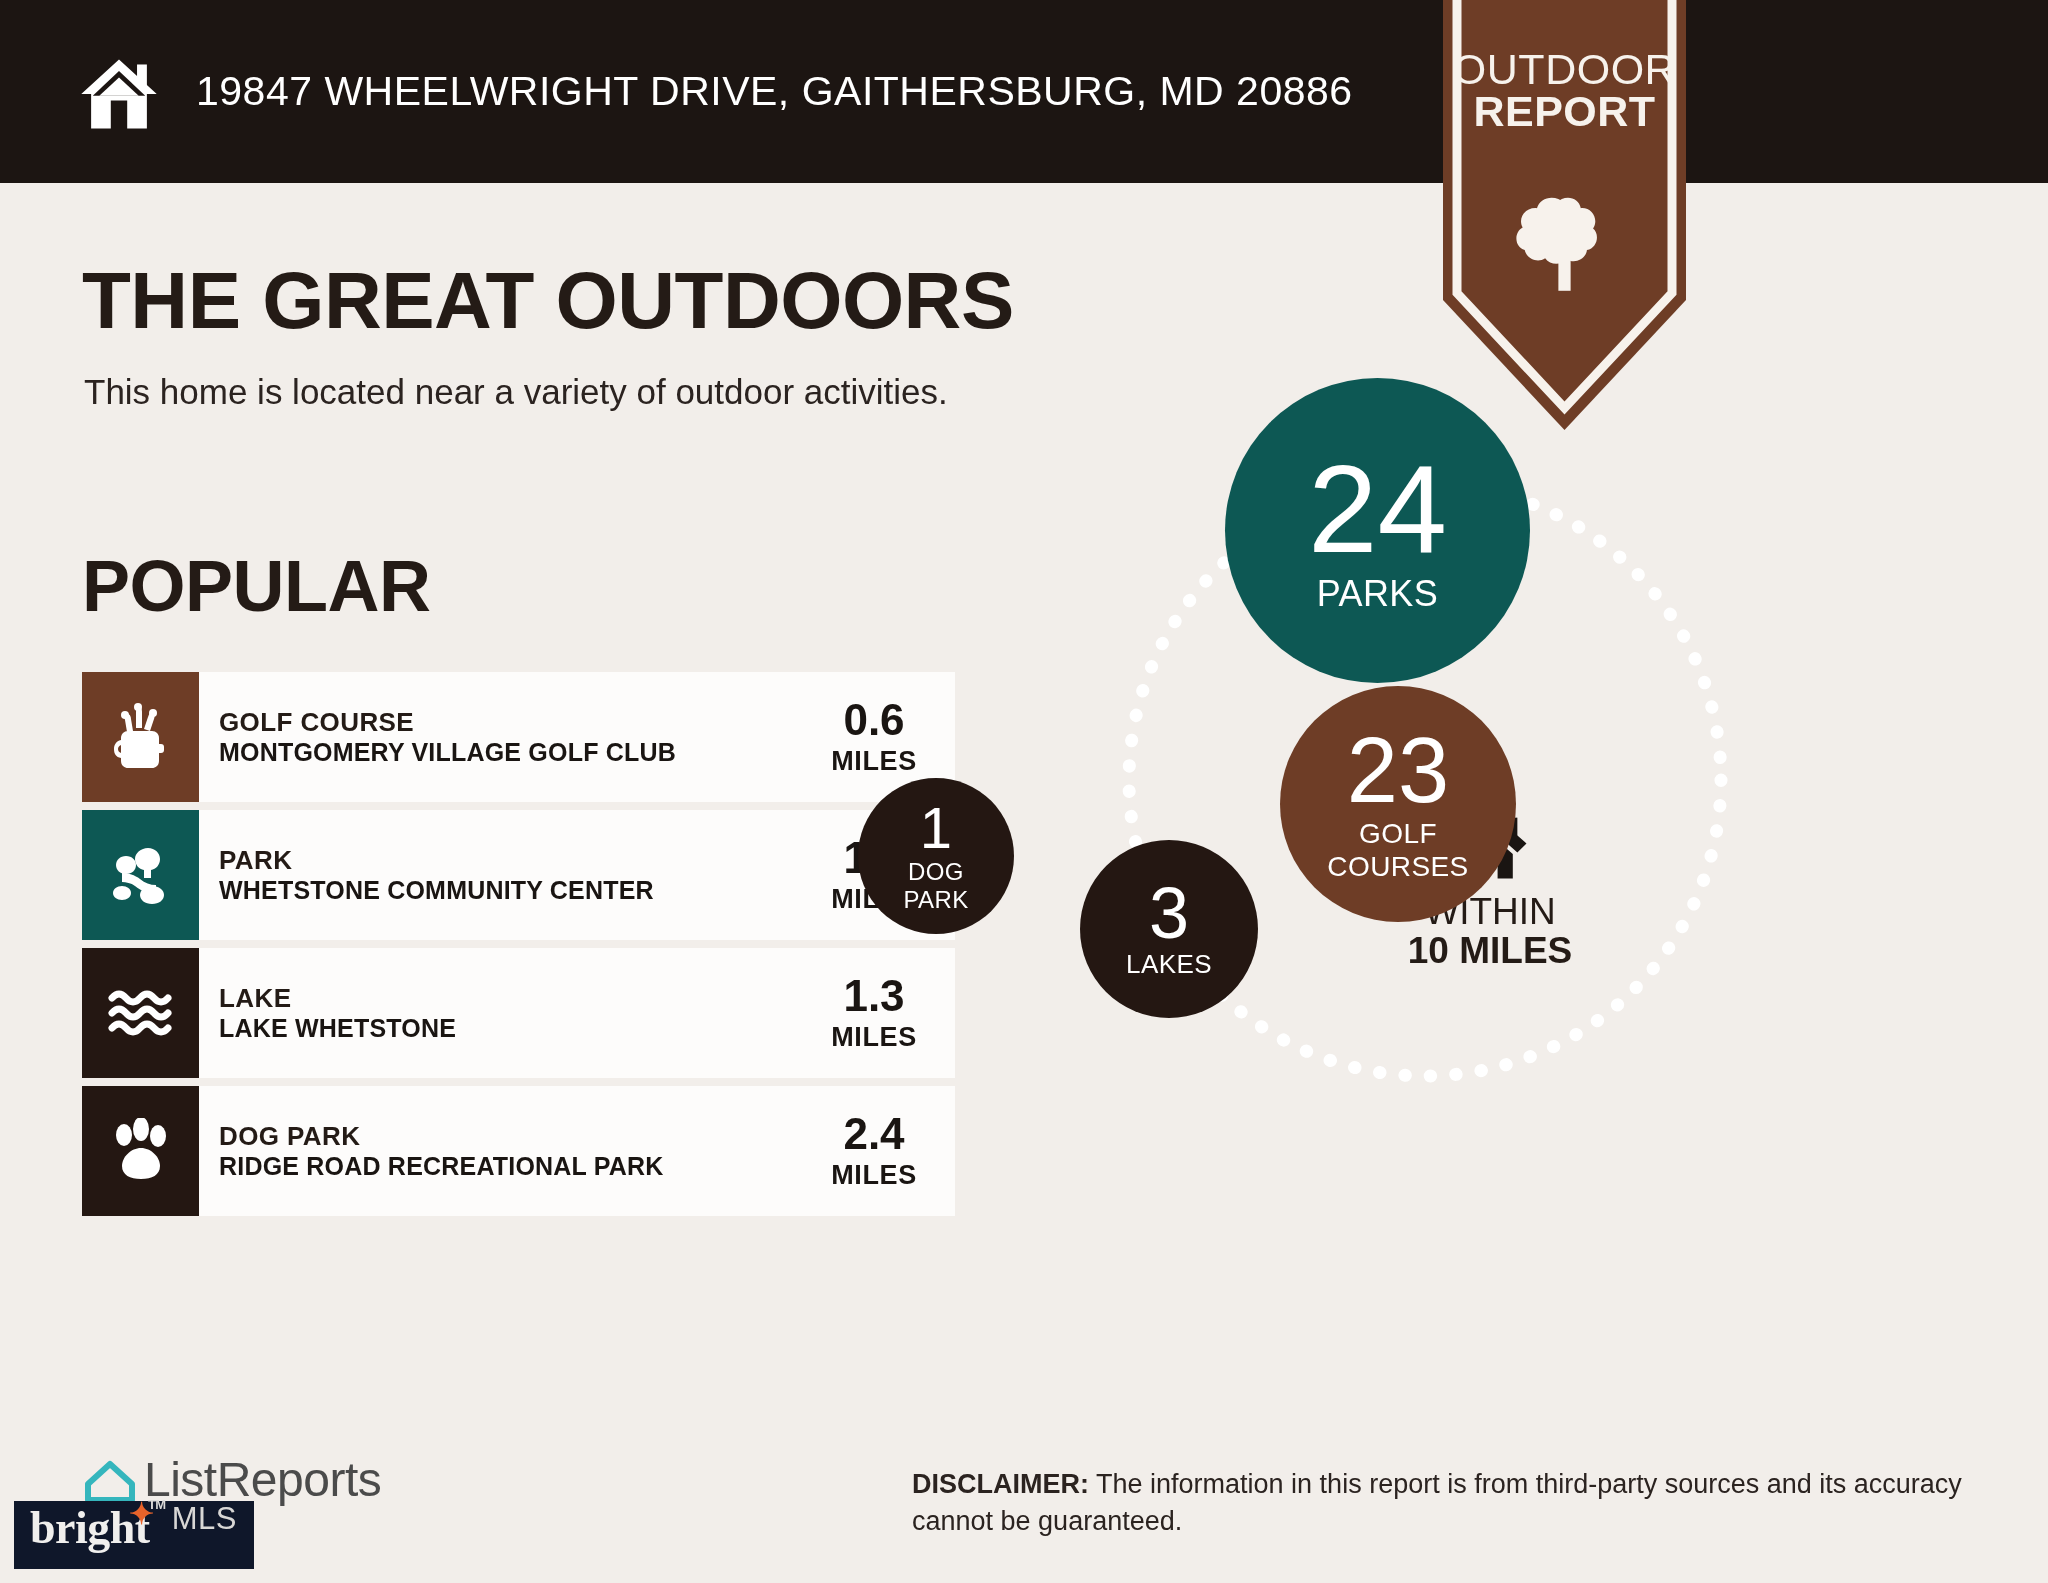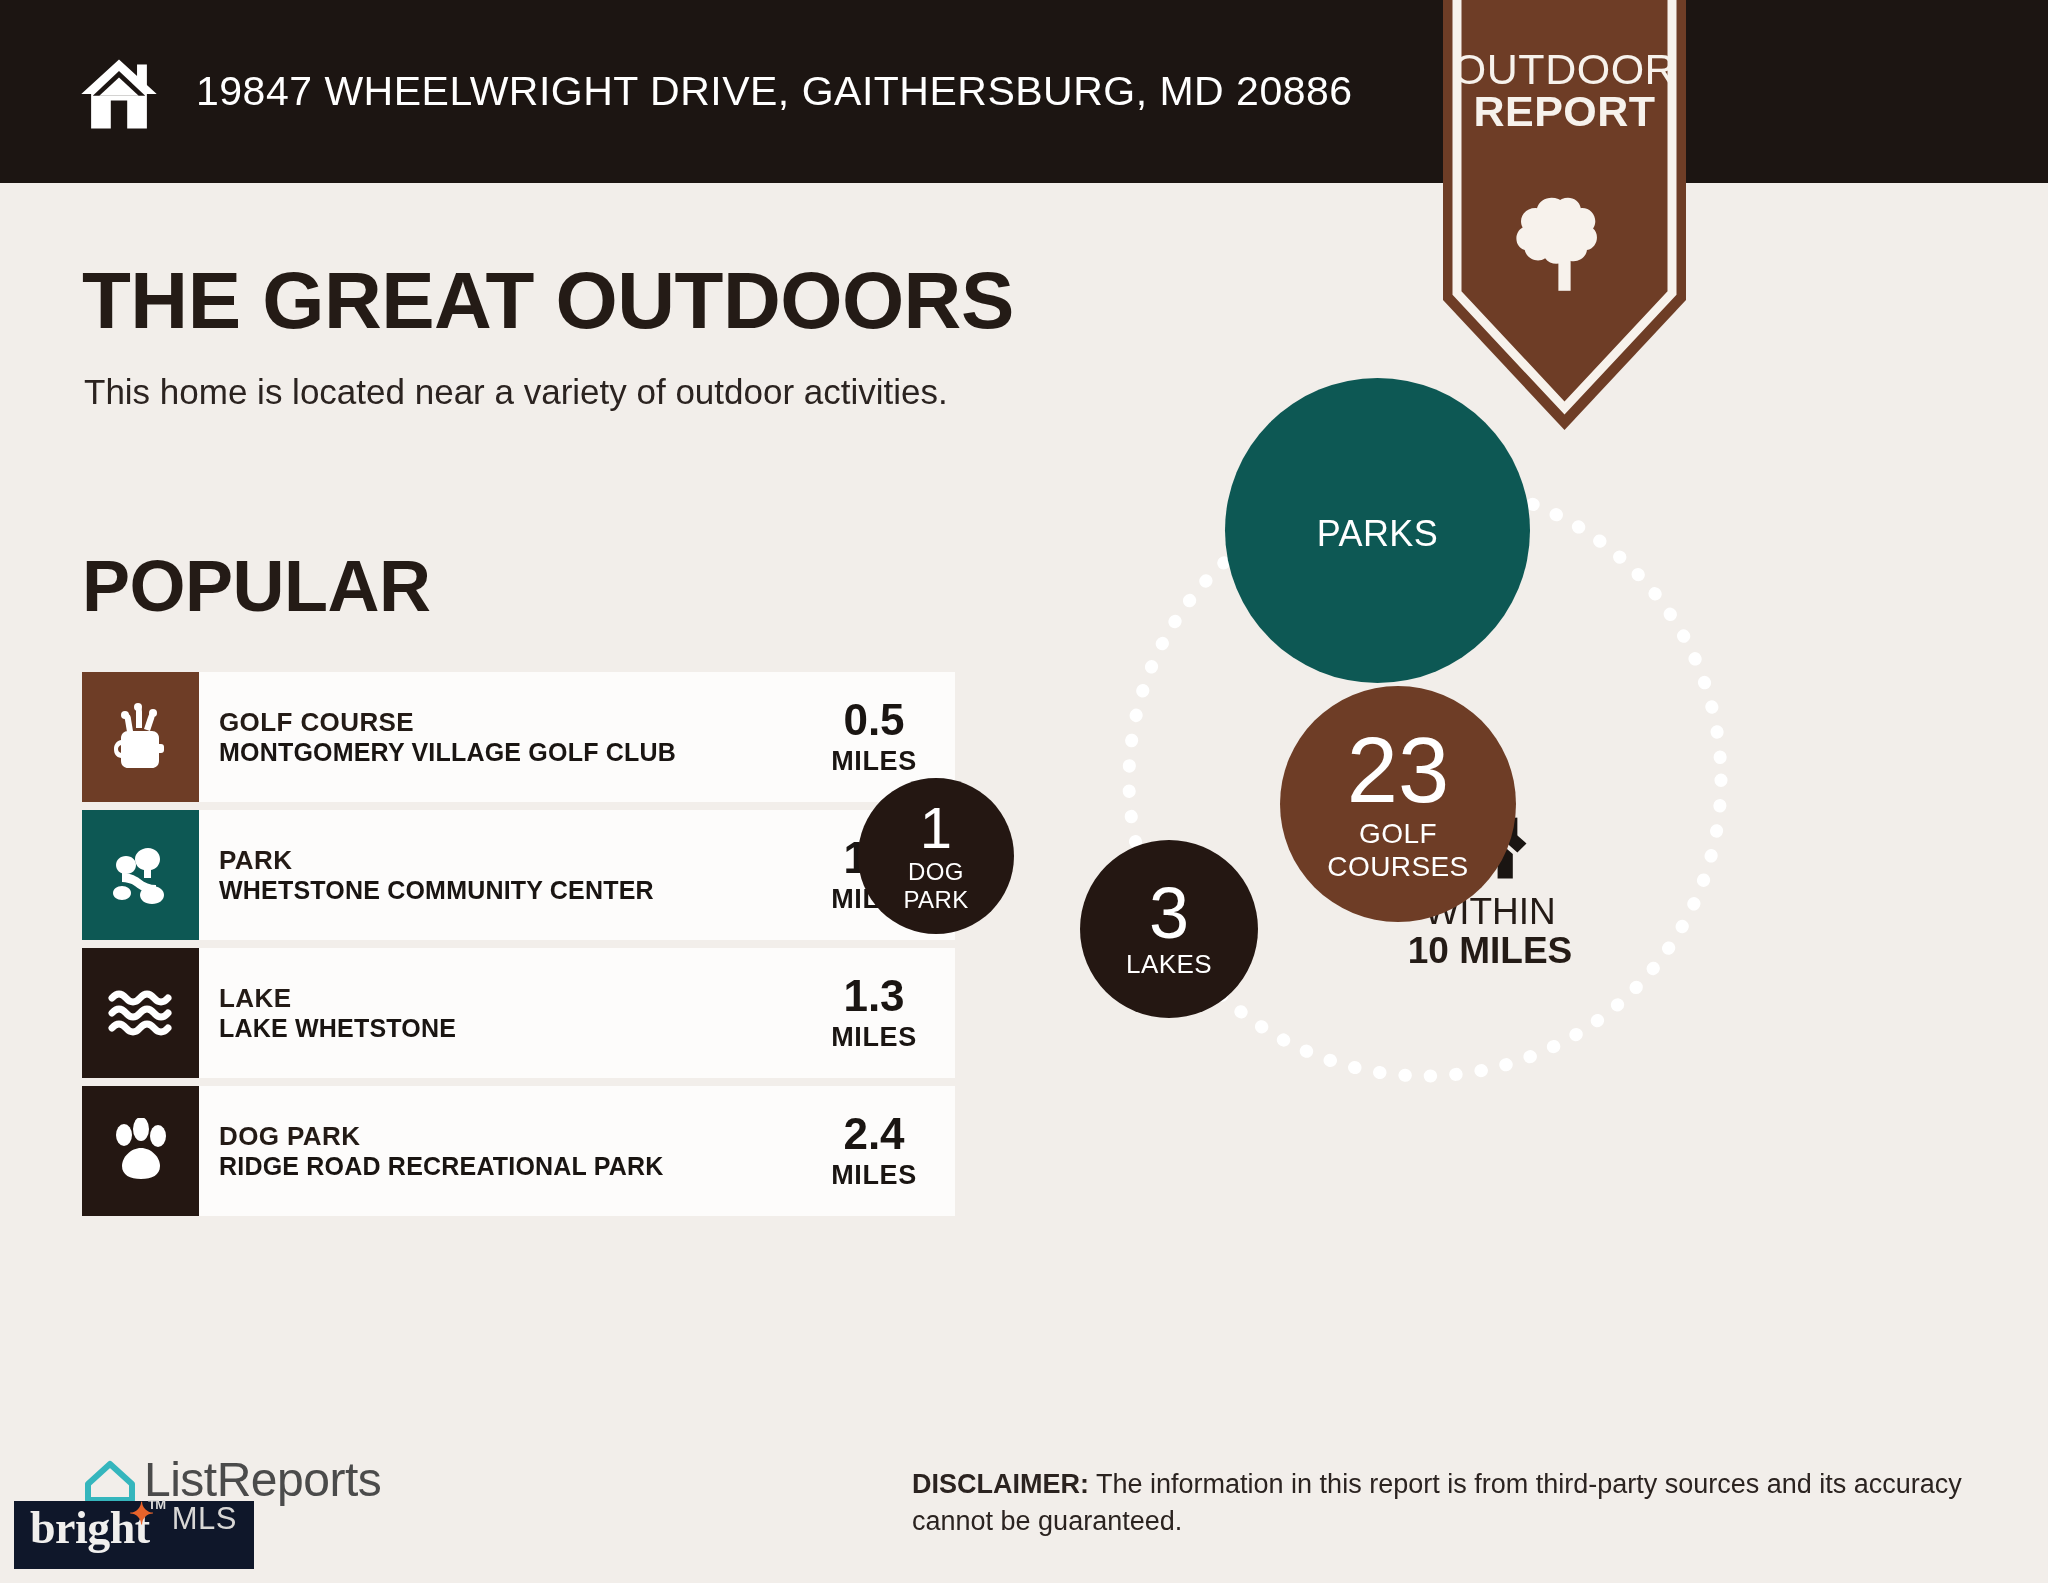--- a/index.html
+++ b/index.html
@@ -382,21 +382,21 @@
         </svg>
       </span>
     </div>
     <div class="poi-body">
       <div>
         <div class="poi-cat">GOLF COURSE</div>
         <div class="poi-name">MONTGOMERY VILLAGE GOLF CLUB</div>
       </div>
     </div>
     <div class="poi-dist">
-      <div class="poi-dist-num">0.5</div>
+      <div class="poi-dist-num">0.6</div>
       <div class="poi-dist-unit">MILES</div>
     </div>
   </div>
 
   <div class="poi-row">
     <div class="poi-tile" style="background:#0d5854;">
       <span>
         <svg width="66" height="66" viewBox="0 0 66 66" aria-hidden="true" fill="#ffffff">
           <path d="M40 6 c7 0 12 5 12 11 c0 6 -4 10 -9 11 l0 8 l-7 0 l0 -8 c-5 -1 -9 -5 -9 -11 c0 -6 6 -11 13 -11 Z"></path>
           <path d="M18 14 c6 0 10 4 10 9 c0 5 -4 9 -10 9 c-6 0 -10 -4 -10 -9 c0 -5 4 -9 10 -9 Z"></path>
@@ -481,20 +481,21 @@
         <path d="M50 32 L80 58 L80 90 L60 90 L60 62 L40 62 L40 90 L20 90 L20 58 Z" fill="#1a1512"></path>
       </svg>
     </span>
     <div class="center-label">
       <div>WITHIN</div>
       <div class="b">10 MILES</div>
     </div>
   </div>
 
   <div class="bubble bubble-parks">
+    <div class="num">24</div>
     <div class="lbl">PARKS</div>
   </div>
 
   <div class="bubble bubble-golf">
     <div class="num">23</div>
     <div class="lbl">GOLF</div>
     <div class="lbl">COURSES</div>
   </div>
 
   <div class="bubble bubble-lakes">

